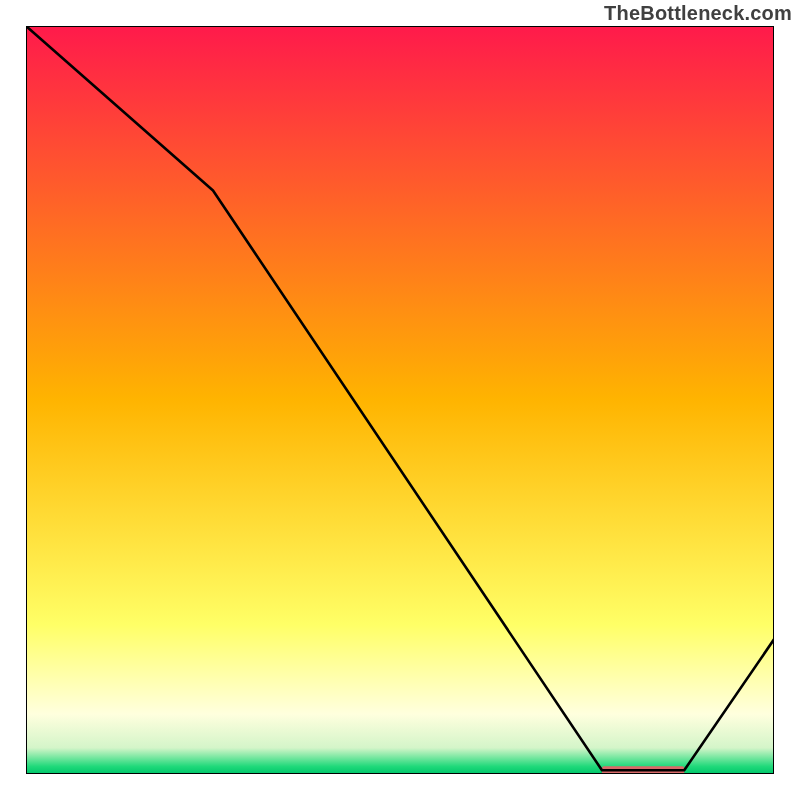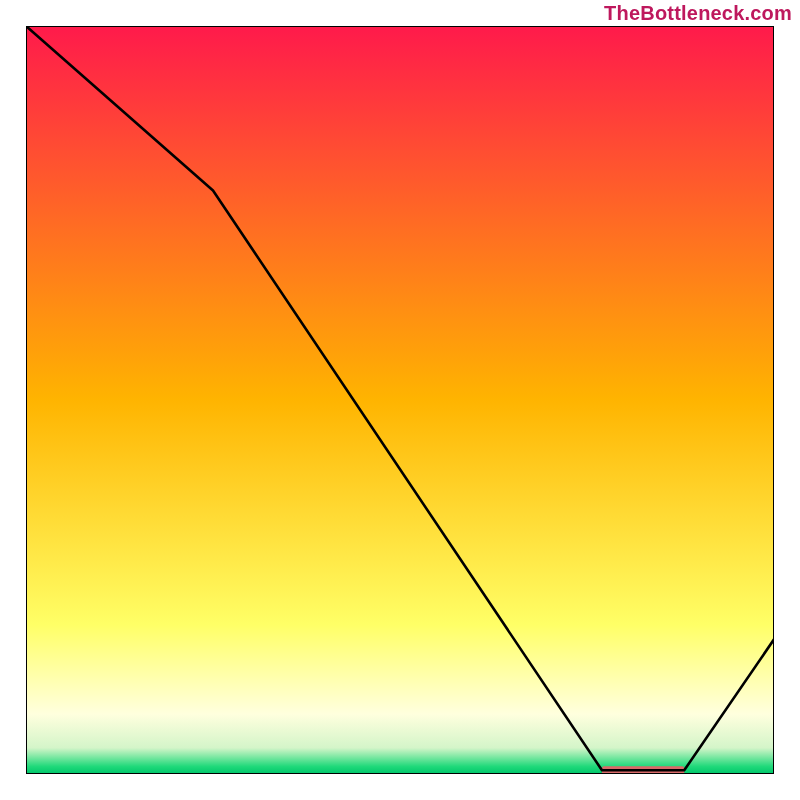--- a/index.html
+++ b/index.html
@@ -15,21 +15,21 @@
     position: relative;
     width: 800px;
     height: 800px;
   }
   .watermark {
     position: absolute;
     top: 2px;
     right: 8px;
     font-size: 20px;
     font-weight: bold;
-    color: #be185d;
+    color: #404040;
     letter-spacing: 0.2px;
     z-index: 10;
   }
   .plot {
     position: absolute;
     left: 26px;
     top: 26px;
     width: 748px;
     height: 748px;
   }

